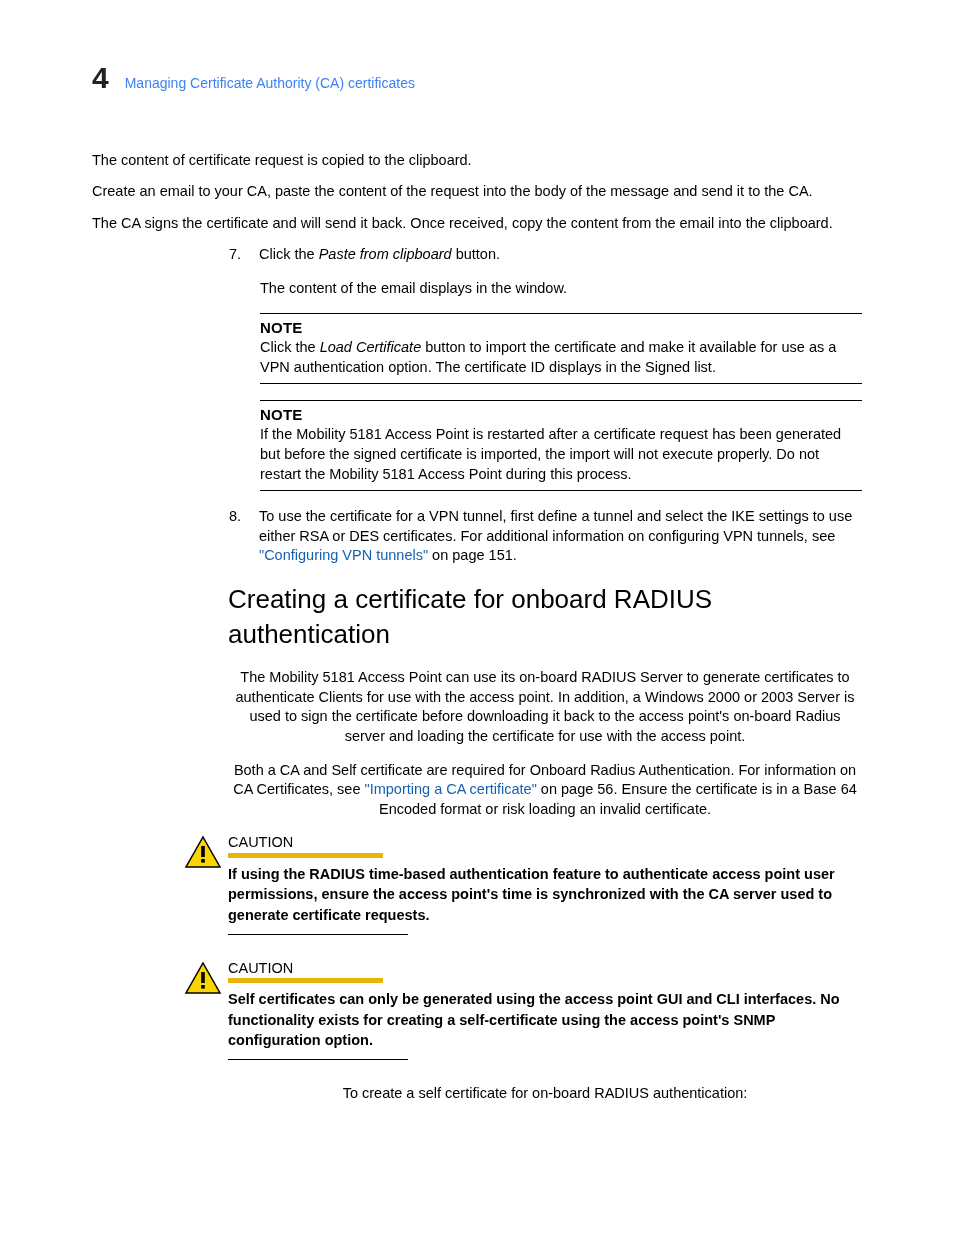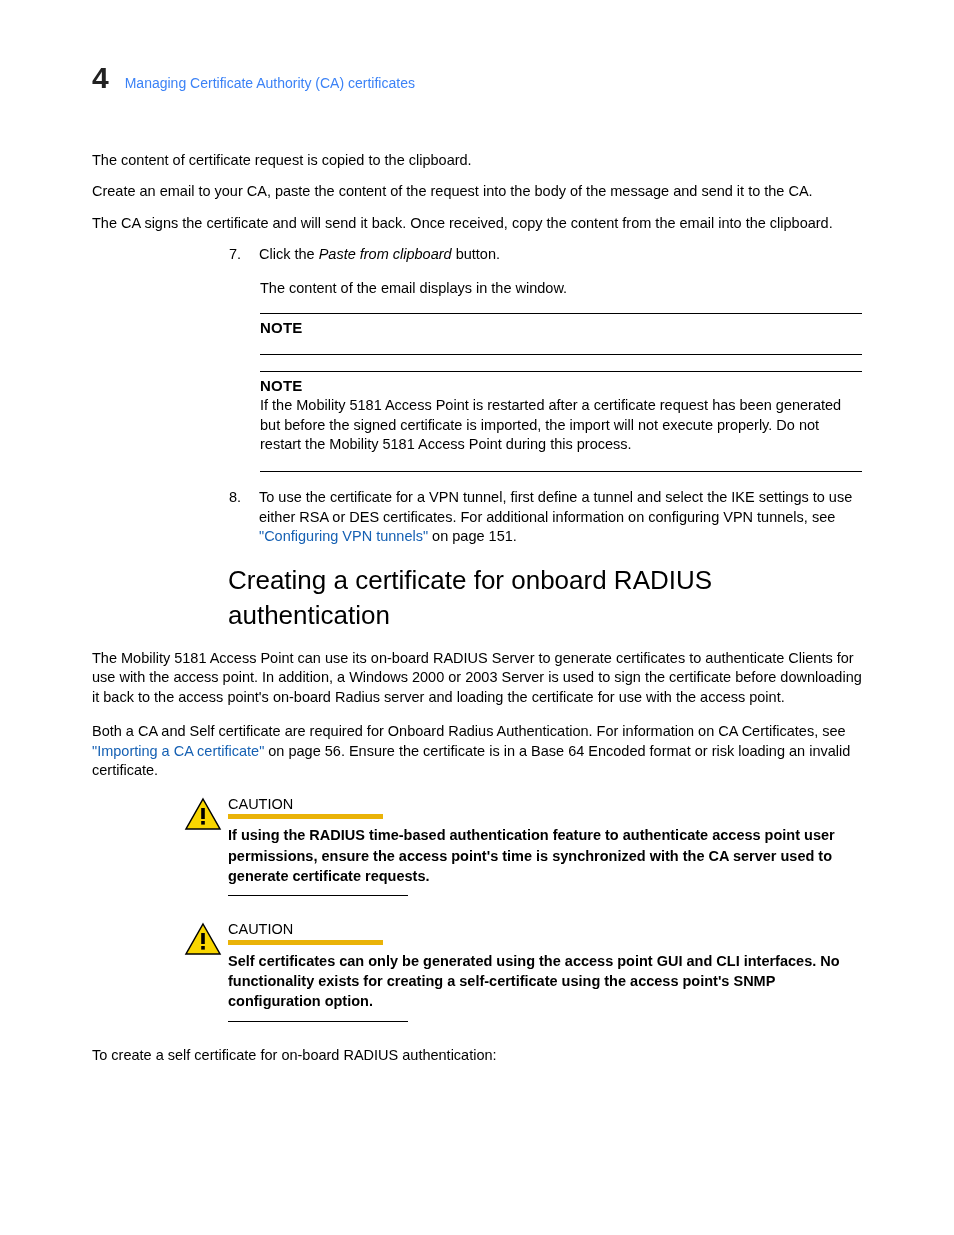--- a/index.html
+++ b/index.html
@@ -53,21 +53,21 @@
     flex: 1;
   }
   .sub {
     margin-left: 168px;
     margin-bottom: 12px;
   }
   .note-box {
     margin-left: 168px;
     border-top: 1.5px solid #000;
     border-bottom: 1.5px solid #000;
-    padding: 4px 0 16px 0;
+    padding: 4px 0 6px 0;
     margin-top: 14px;
     margin-bottom: 16px;
   }
   .note-label {
     font-family: "Arial Narrow", Arial, sans-serif;
     font-stretch: condensed;
     font-weight: bold;
     font-size: 15px;
     letter-spacing: 0.2px;
   }
@@ -79,21 +79,23 @@
   }
   .h2 {
     font-family: "Arial Narrow", Arial, sans-serif;
     font-stretch: condensed;
     font-weight: 400;
     font-size: 26px;
     margin: 16px 0 16px 136px;
     letter-spacing: 0px;
   }
   .body-para {
+    margin-left: 136px;
     margin-bottom: 14px;
+    text-align: center;
   }
   .caution-row {
     display: flex;
     align-items: flex-start;
     margin-left: 92px;
     margin-bottom: 24px;
   }
   .caution-icon-wrap {
     width: 44px;
     flex: 0 0 44px;
@@ -144,20 +146,23 @@
   <div class="ol-item">
     <div class="ol-num">7.</div>
     <div class="ol-txt">
       <span>Click the </span><span class="italic">Paste from clipboard</span><span> button.</span>
     </div>
   </div>
   <p class="sub">The content of the email displays in the window.</p>
 
   <div class="note-box">
     <div class="note-label">NOTE</div>
+    <div class="note-text">
+      <span>Click the </span><span class="italic">Load Certificate</span><span> button to import the certificate and make it available for use as a VPN authentication option. The certificate ID displays in the Signed list.</span>
+    </div>
   </div>
 
   <div class="note-box">
     <div class="note-label">NOTE</div>
     <div class="note-text">If the Mobility 5181 Access Point is restarted after a certificate request has been generated but before the signed certificate is imported, the import will not execute properly. Do not restart the Mobility 5181 Access Point during this process.</div>
   </div>
 
   <div class="ol-item" style="margin-top:8px;">
     <div class="ol-num">8.</div>
     <div class="ol-txt">

